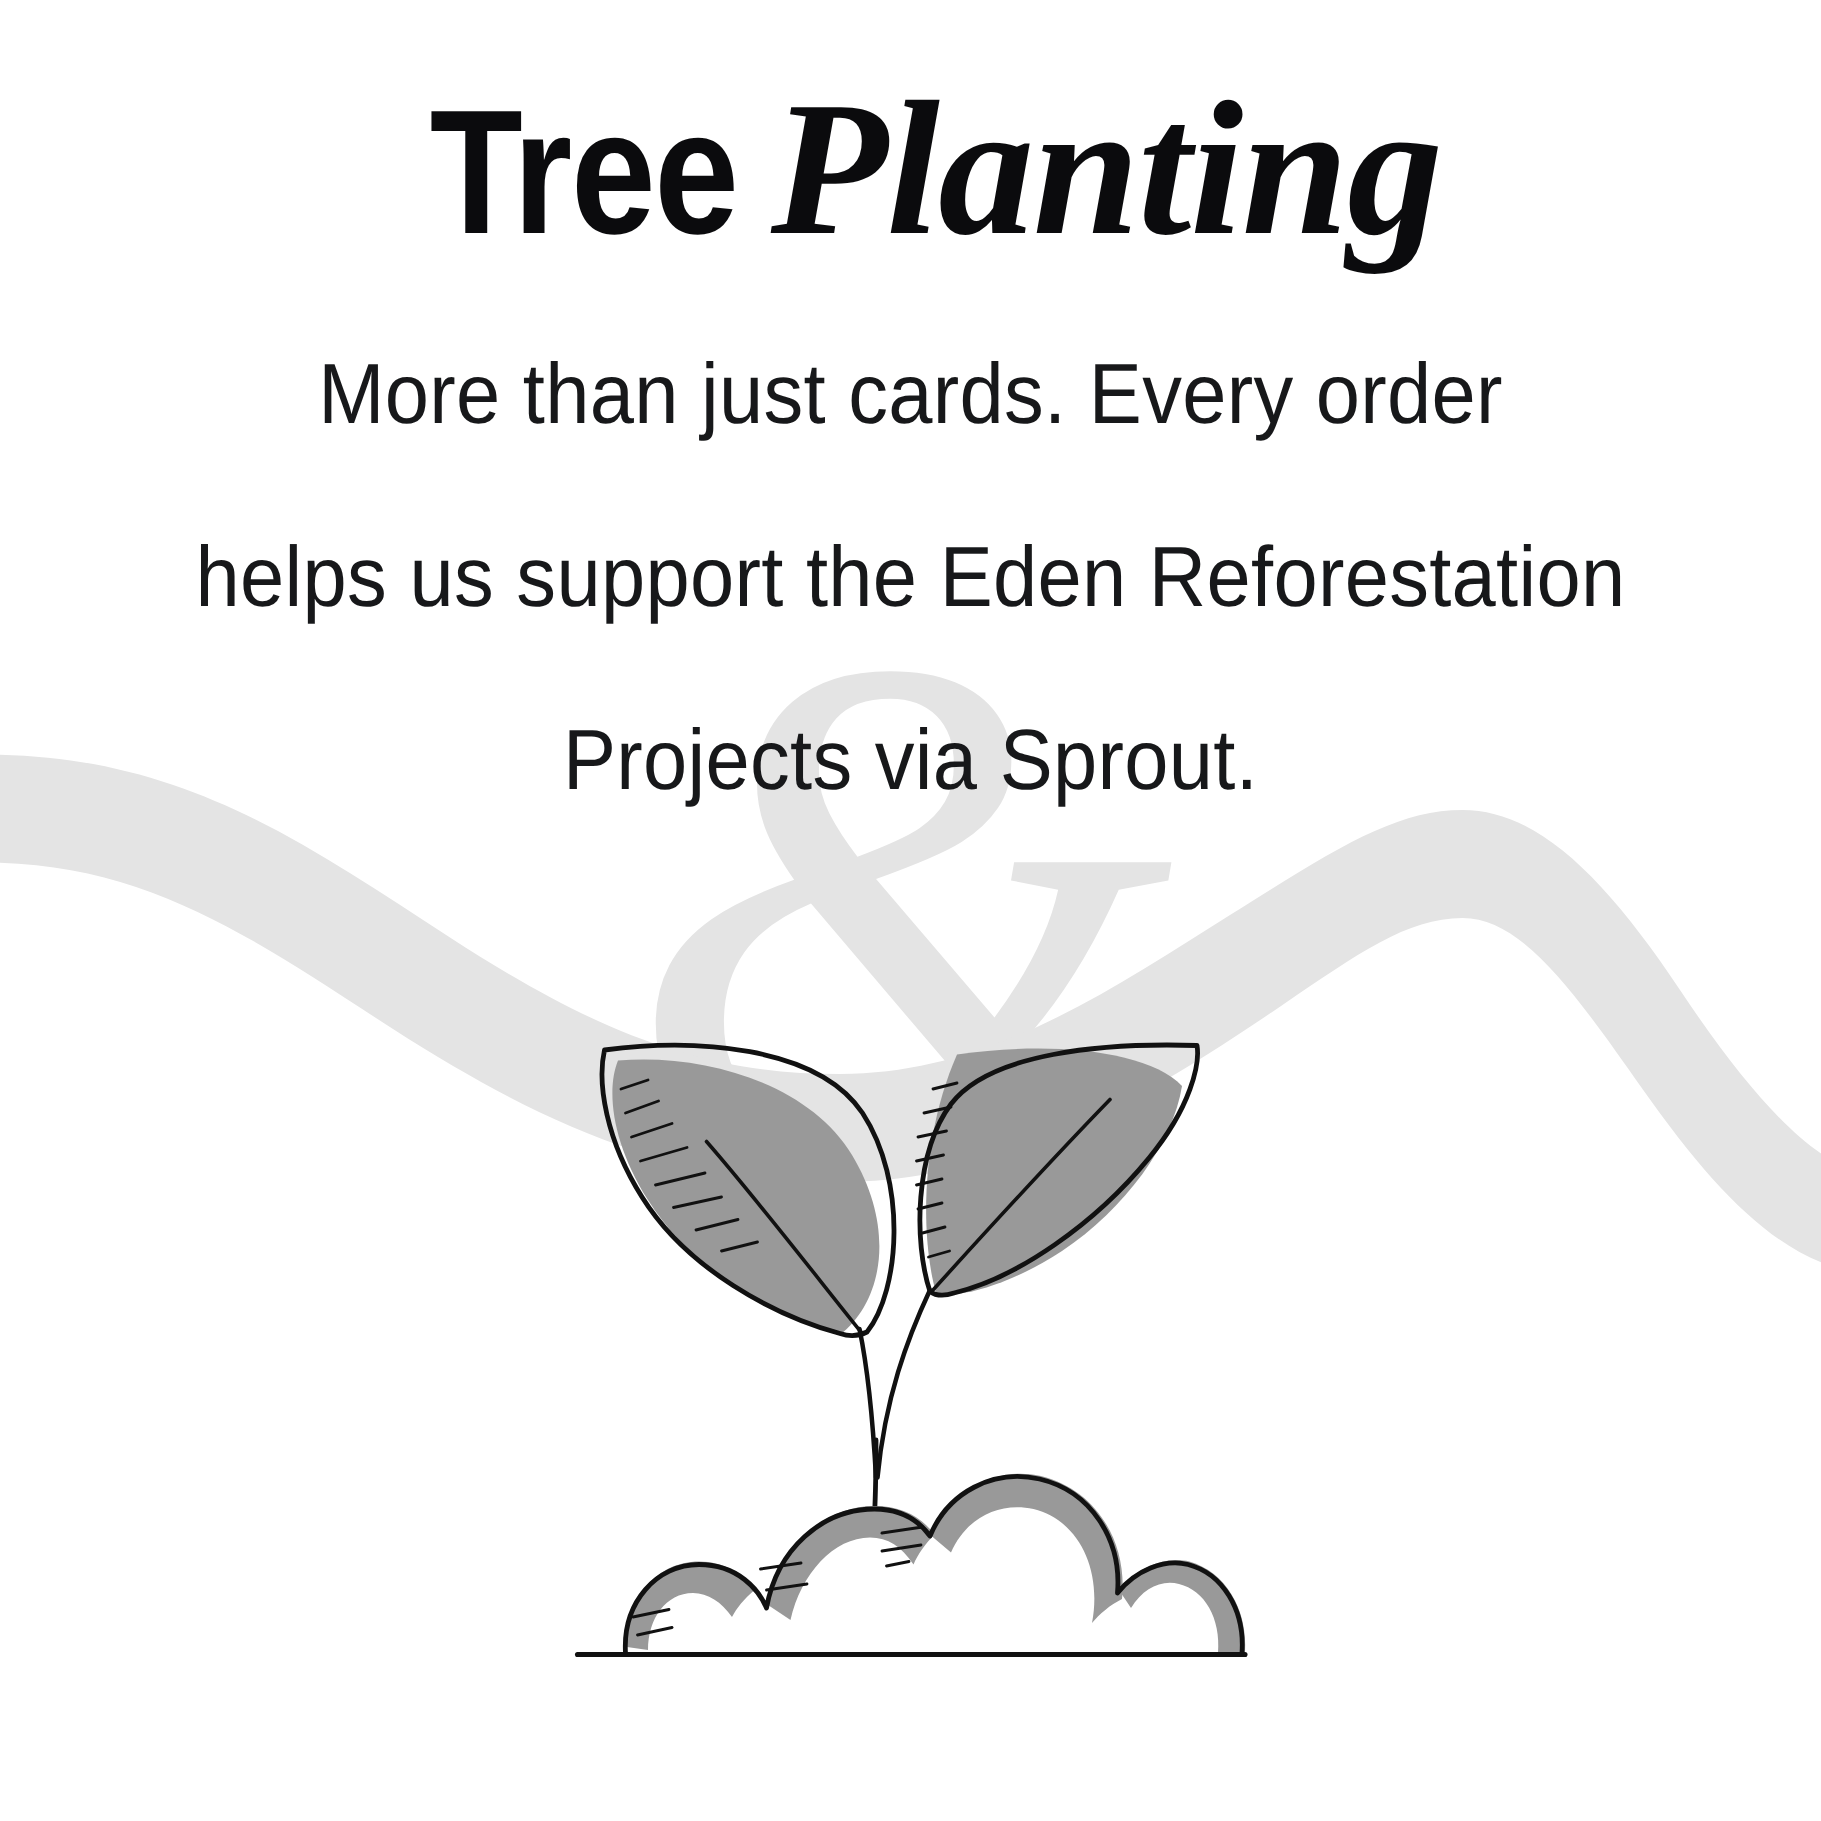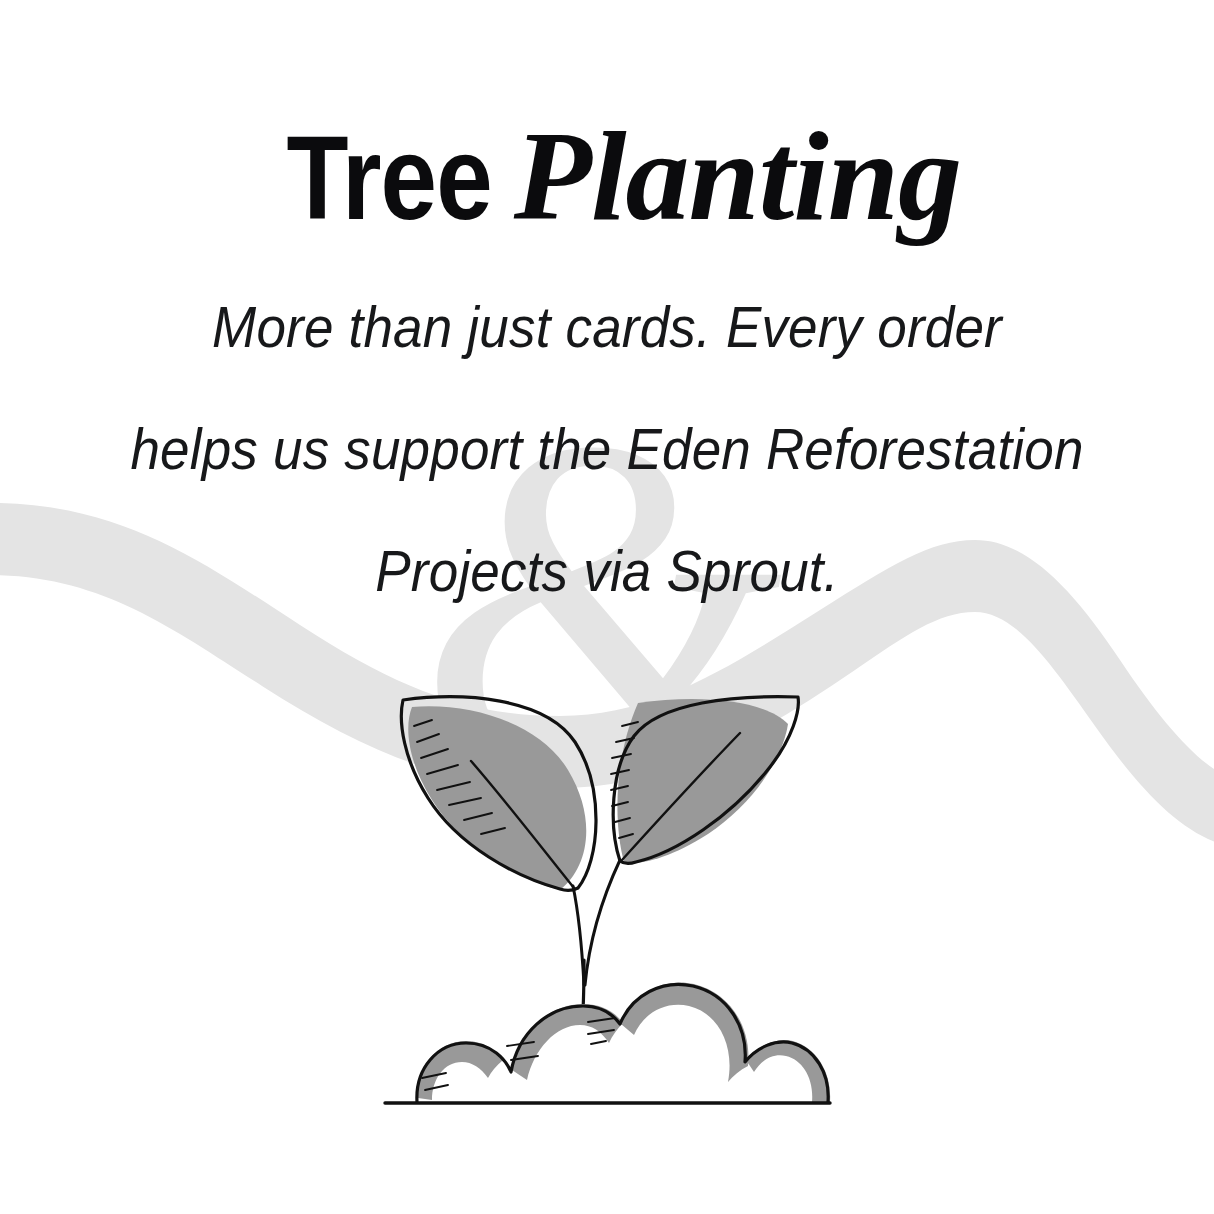--- a/index.html
+++ b/index.html
@@ -32,21 +32,21 @@
     position: absolute;
     left: 0;
     top: 0;
     width: 1214px;
     z-index: 2;
     text-align: center;
   }
 
   #headline {
     margin: 0;
-    padding-top: 112px;
+    padding-top: 48px;
     line-height: 1.0;
     white-space: nowrap;
     font-weight: 400;
   }
   #headline .t-bold {
     font-family: "Liberation Sans Narrow", "Liberation Sans", sans-serif;
     font-weight: 700;
     font-size: 118px;
     letter-spacing: -1px;
     color: #0b0b0d;
@@ -61,21 +61,20 @@
     font-size: 128px;
     color: #0b0b0d;
     letter-spacing: -1px;
     margin-left: 22px;
     display: inline-block;
   }
 
   #subcopy {
     margin: 0;
     padding-top: 26px;
-    font-style: italic;
   }
   #subcopy .line {
     display: block;
     font-family: "Liberation Sans Narrow", "Liberation Sans", sans-serif;
     font-weight: 300;
     font-size: 57px;
     line-height: 122px;
     color: #17181a;
     letter-spacing: 0.2px;
     white-space: nowrap;

